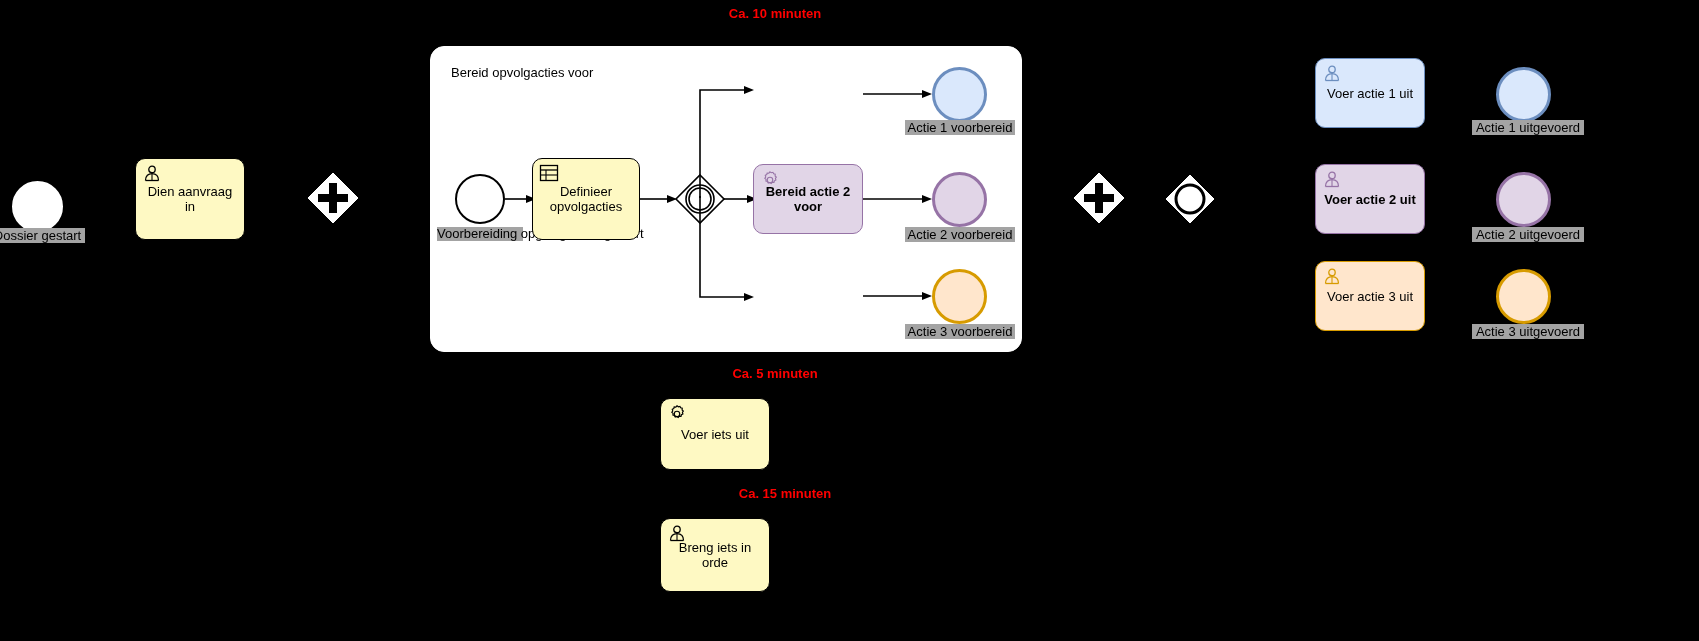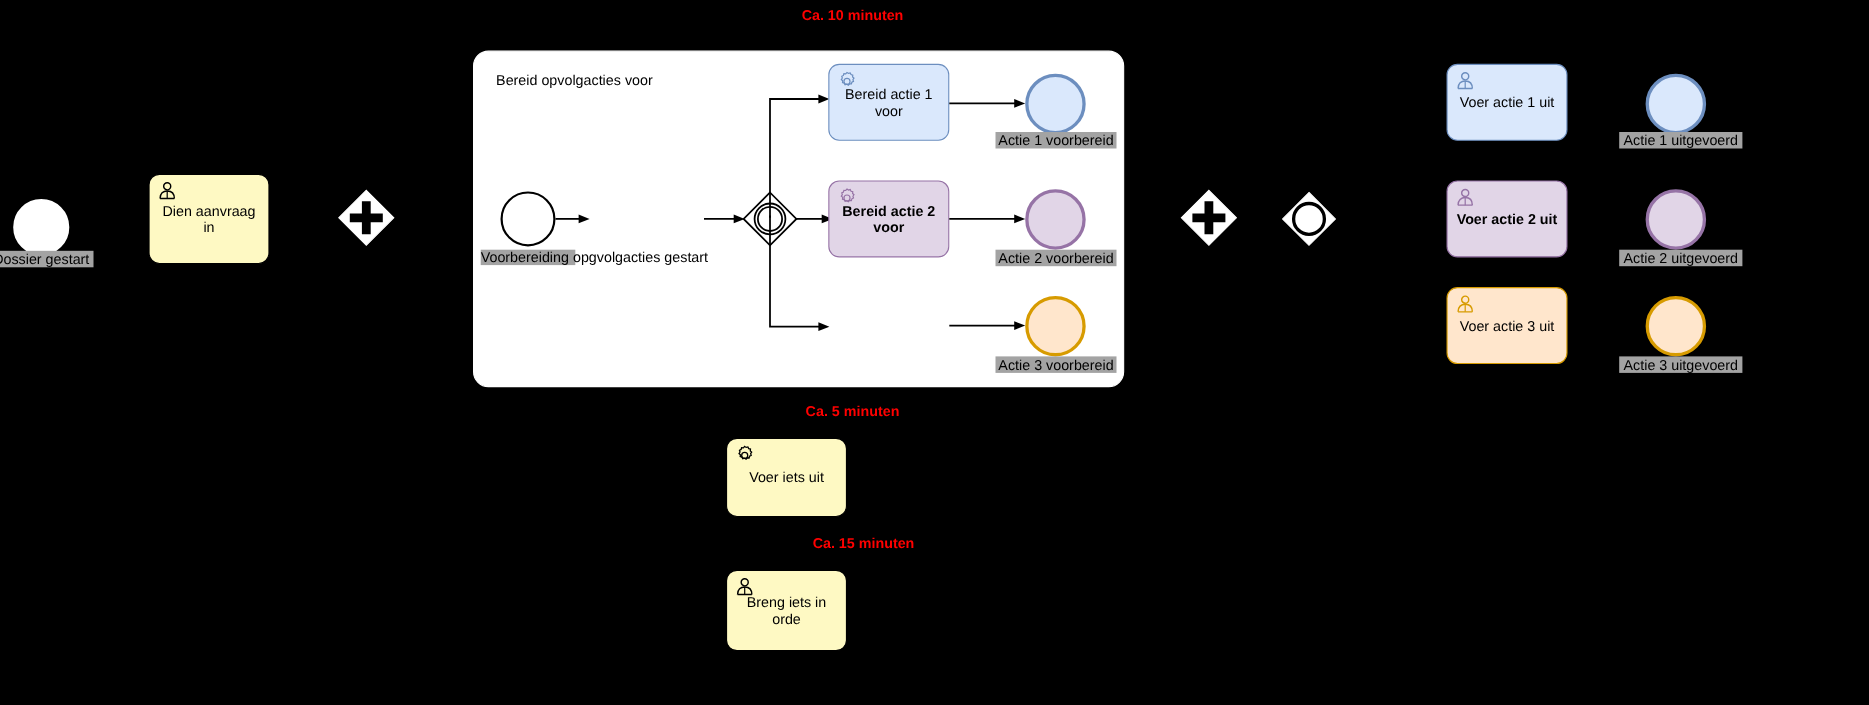--- a/index.html
+++ b/index.html
@@ -95,20 +95,31 @@
   <div class="abs ev plain" style="left:455px;top:174px;width:50px;height:50px;"></div>
   <div class="abs lbl center" style="left:437px;top:227px;width:86px;line-height:14px;">Voorbereiding opgvolgacties gestart</div>
 
   <div class="edge" style="left:505px;top:190px;width:32px;height:18px;">
     <svg width="32" height="18" viewBox="0 0 32 18">
       <line x1="0" y1="9" x2="24" y2="9" stroke="#000" stroke-width="1.6"></line>
       <polygon points="31,9 21,5 21,13" fill="#000"></polygon>
     </svg>
   </div>
 
+  <div class="abs task" style="left:532px;top:158px;width:108px;height:82px;">
+    <span class="ic">
+      <svg width="20" height="18" viewBox="0 0 20 18">
+        <rect x="1.5" y="1.5" width="17" height="15" fill="none" stroke="#000" stroke-width="1.3"></rect>
+        <line x1="1.5" y1="6" x2="18.5" y2="6" stroke="#000" stroke-width="1.3"></line>
+        <line x1="1.5" y1="11" x2="18.5" y2="11" stroke="#000" stroke-width="1.1"></line>
+        <line x1="7" y1="6" x2="7" y2="16.5" stroke="#000" stroke-width="1.1"></line>
+      </svg>
+    </span>
+    <span class="ttl">Definieer opvolgacties</span>
+  </div>
 
   <div class="edge" style="left:640px;top:190px;width:38px;height:18px;">
     <svg width="38" height="18" viewBox="0 0 38 18">
       <line x1="0" y1="9" x2="30" y2="9" stroke="#000" stroke-width="1.6"></line>
       <polygon points="37,9 27,5 27,13" fill="#000"></polygon>
     </svg>
   </div>
 
   <div class="gw" style="left:675px;top:174px;">
     <svg width="50" height="50" viewBox="0 0 50 50">
@@ -130,29 +141,20 @@
       <polygon points="34,9 24,5 24,13" fill="#000"></polygon>
     </svg>
   </div>
   <div class="edge" style="left:690px;top:196px;width:70px;height:112px;">
     <svg width="70" height="112" viewBox="0 0 70 112">
       <path d="M10,0 L10,101 L56,101" fill="none" stroke="#000" stroke-width="1.6"></path>
       <polygon points="64,101 54,97 54,105" fill="#000"></polygon>
     </svg>
   </div>
 
-  <div class="abs task blue" style="left:753px;top:58px;width:110px;height:70px;">
-    <span class="ic">
-      <svg width="20" height="20" viewBox="0 0 24 24">
-        <path d="M12 2.2 l1.6 1.1 1.9-.5 .9 1.8 1.9 .5 -.2 2 1.5 1.3 -1.1 1.7 .6 1.9 -1.8 .9 -.5 1.9 -2-.2 -1.3 1.5 -1.7-1.1 -1.9 .6 -.9-1.8 -1.9-.5 .2-2 -1.5-1.3 1.1-1.7 -.6-1.9 1.8-.9 .5-1.9 2 .2 z" fill="none" stroke="#6c8ebf" stroke-width="1.3"></path>
-        <circle cx="12" cy="12" r="3.3" fill="none" stroke="#6c8ebf" stroke-width="1.3"></circle>
-      </svg>
-    </span>
-    <span class="ttl">Bereid actie 1 voor</span>
-  </div>
 
   <div class="abs task purple" style="left:753px;top:164px;width:110px;height:70px;">
     <span class="ic">
       <svg width="20" height="20" viewBox="0 0 24 24">
         <path d="M12 2.2 l1.6 1.1 1.9-.5 .9 1.8 1.9 .5 -.2 2 1.5 1.3 -1.1 1.7 .6 1.9 -1.8 .9 -.5 1.9 -2-.2 -1.3 1.5 -1.7-1.1 -1.9 .6 -.9-1.8 -1.9-.5 .2-2 -1.5-1.3 1.1-1.7 -.6-1.9 1.8-.9 .5-1.9 2 .2 z" fill="none" stroke="#9673a6" stroke-width="1.3"></path>
         <circle cx="12" cy="12" r="3.3" fill="none" stroke="#9673a6" stroke-width="1.3"></circle>
       </svg>
     </span>
     <span class="ttl">Bereid actie 2 voor</span>
   </div>

